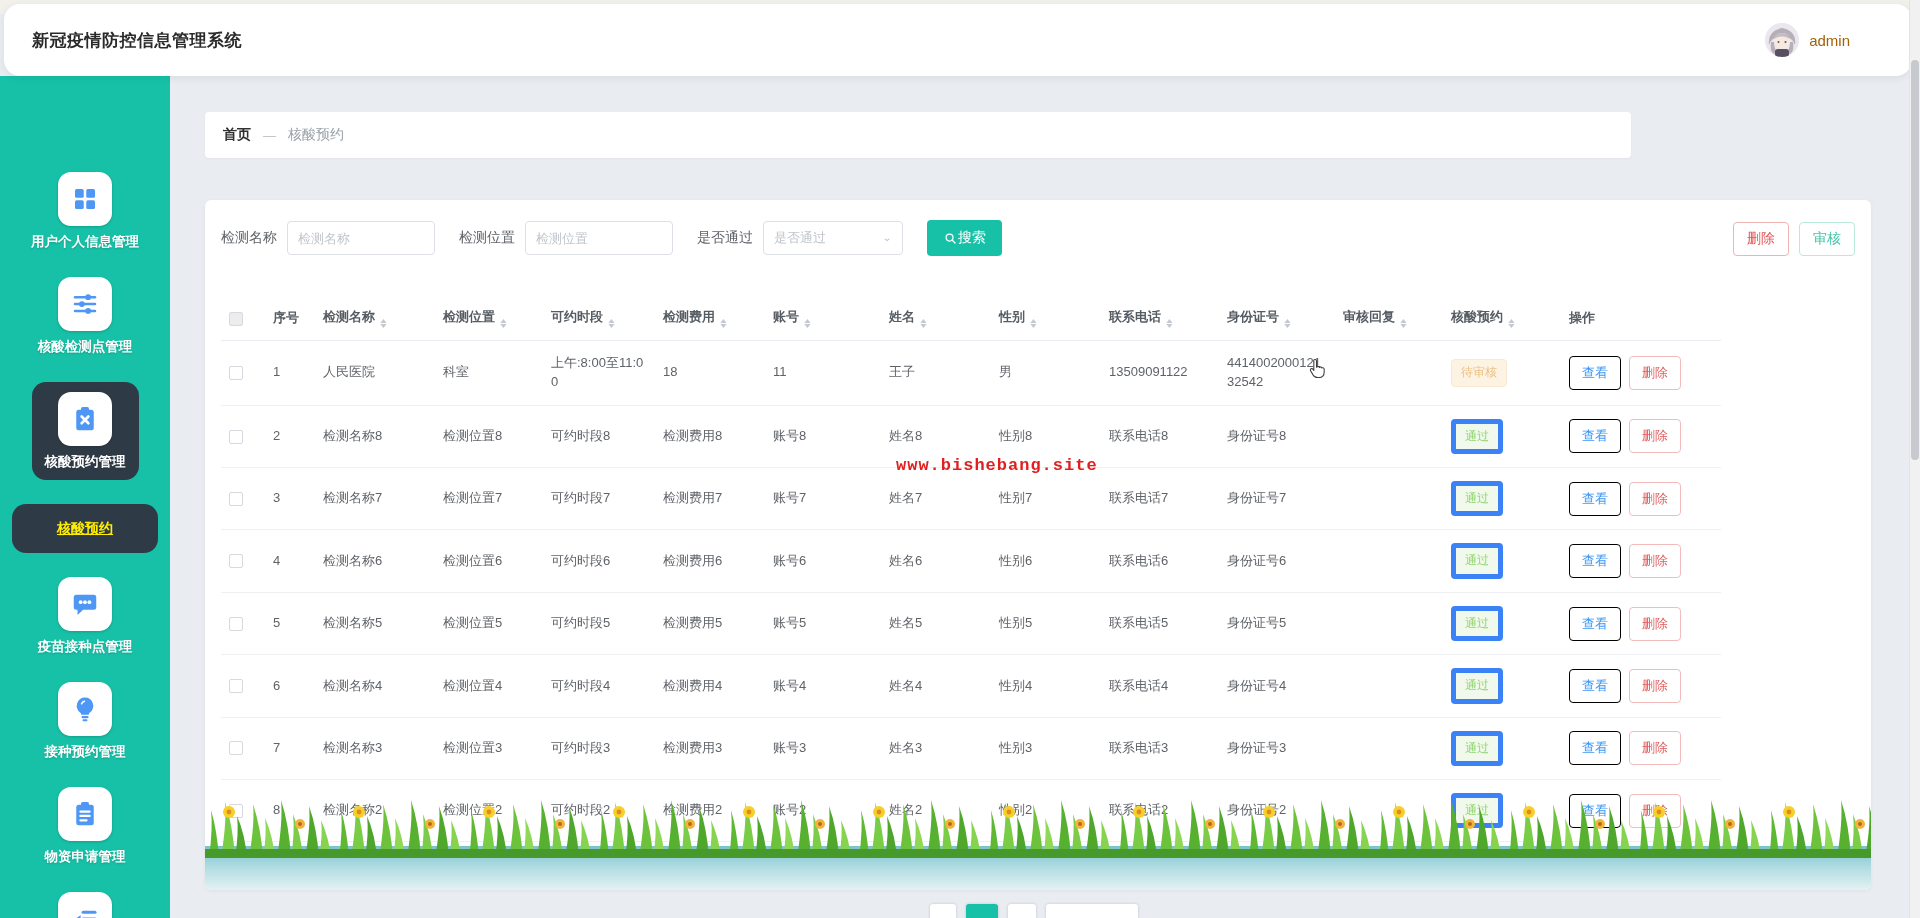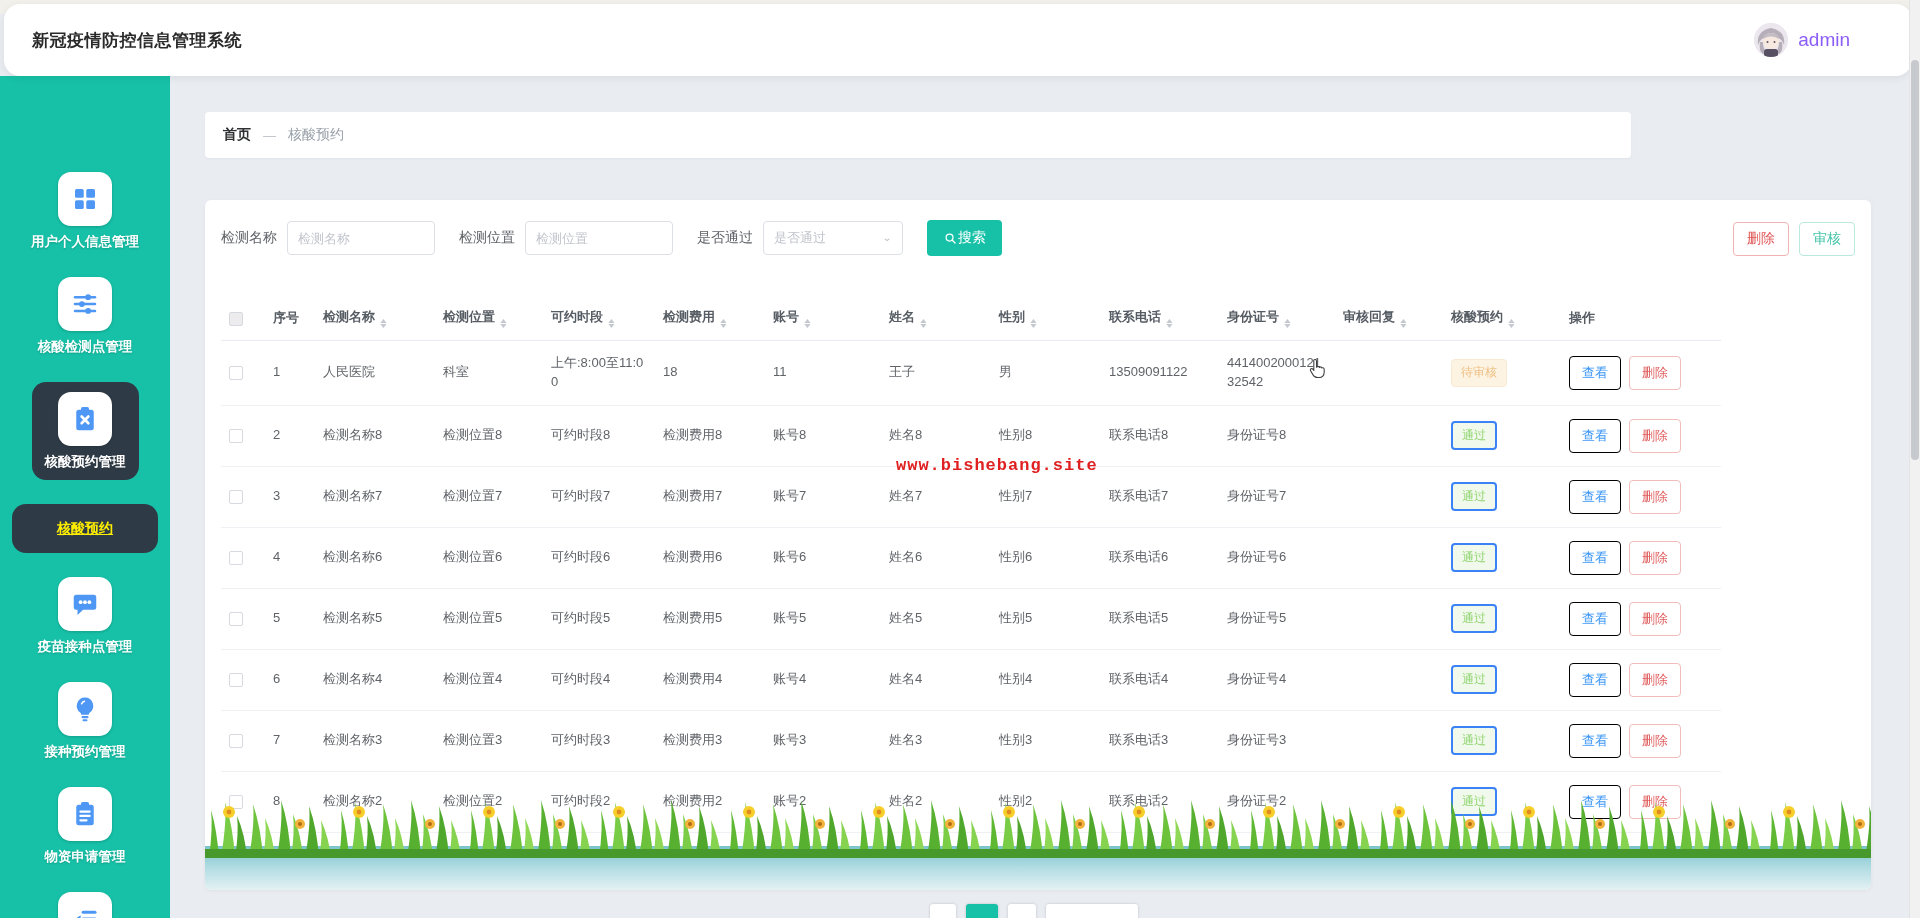--- a/index.html
+++ b/index.html
@@ -13,21 +13,21 @@
   .top-strip { position:absolute; left:0; top:0; width:1920px; height:14px; background:#f2f0eb; }
   .app-header {
     position:absolute; left:4px; top:4px; width:1908px; height:72px;
     background:#fff; border-radius:16px; box-shadow:0 2px 8px rgba(0,0,0,.07);
     display:flex; align-items:center; justify-content:space-between;
     padding:0 28px; z-index:6;
   }
   .app-title { font-size:17px; font-weight:700; color:#2a2a2a; letter-spacing:.5px; }
   .user-box { display:flex; align-items:center; gap:10px; margin-right:34px; }
   .avatar { width:34px; height:34px; border-radius:50%; overflow:hidden; background:#ece7ee; flex:none; }
-  .user-name { color:#8b5cf6; font-size:19px; }
+  .user-name { color:#a16207; font-size:15px; }
 
   
   .sidebar {
     position:absolute; left:0; top:76px; width:170px; height:896px;
     background:#16c1a7; display:flex; flex-direction:column; align-items:center;
     padding-top:96px; z-index:2;
   }
   .side-item { display:flex; flex-direction:column; align-items:center; margin-bottom:26px; cursor:pointer; }
   .icon-sq {
     width:54px; height:54px; background:#fff; border-radius:13px;
@@ -97,21 +97,21 @@
   .checkbox {
     display:inline-block; width:14px; height:14px; border:1px solid #d6d9df;
     border-radius:2px; background:#fff; cursor:pointer; vertical-align:middle;
   }
   .checkbox.head { background:#ececef; }
   .badge {
     display:inline-block; min-width:28px; padding:4px 9px;
     border-radius:4px; font-size:12px; white-space:nowrap;
   }
   .badge-pending { background:#fdf3e3; color:#eec084; border:1px solid #f8ead2; }
-  .badge-pass    { background:#f0f9eb; color:#90d470; border:2px solid #3b82f6; }
+  .badge-pass    { background:#f0f9eb; color:#90d470; border:5px solid #3b82f6; }
   .mini-btn {
     display:inline-block; padding:7px 12px; border-radius:4px; background:#fff;
     font-size:13px; cursor:pointer; margin-right:8px; font-family:inherit;
   }
   .mini-view { border:1px solid #000000; color:#3d96f5; }
   .mini-del  { border:1px solid #f3bcbc; color:#e05c5c; }
 
   
   .watermark {
     position:absolute; left:691px; top:256px; z-index:5; pointer-events:none;

